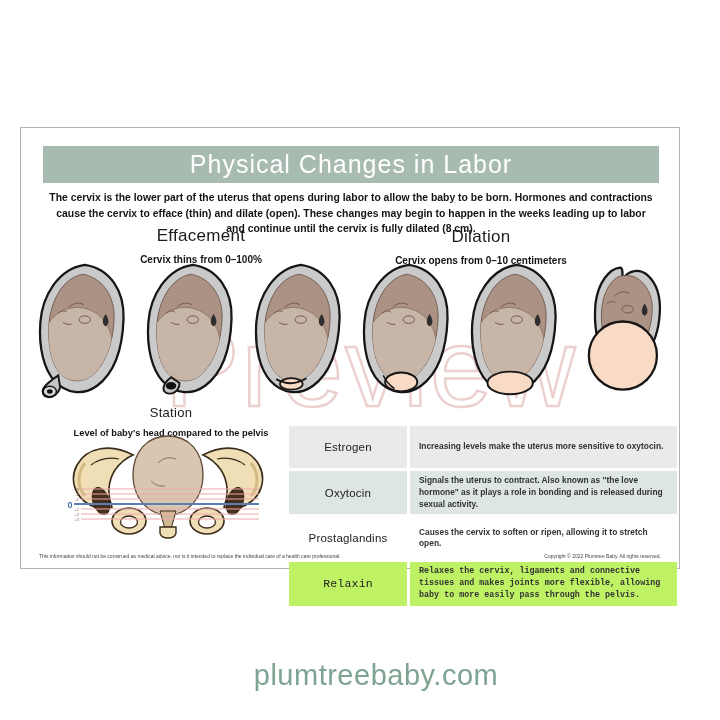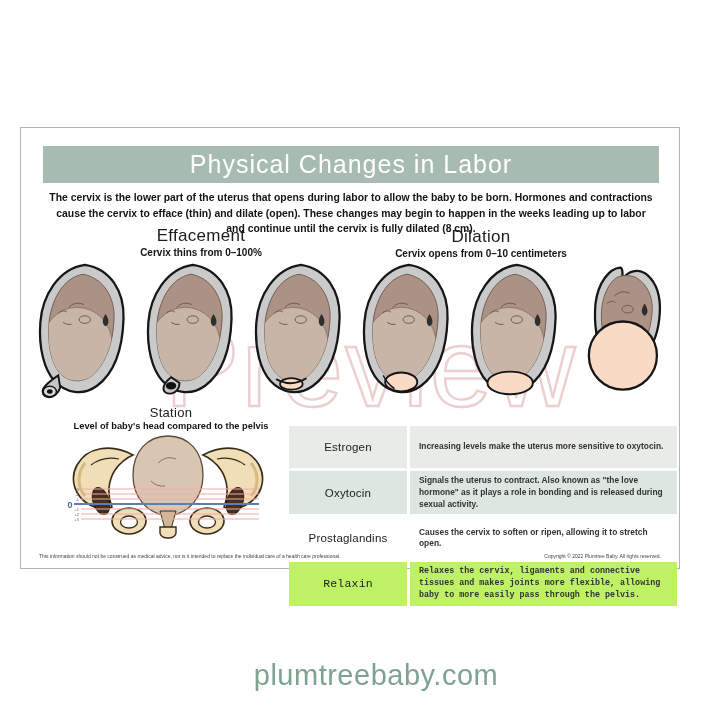--- a/index.html
+++ b/index.html
@@ -13,21 +13,21 @@
 
   .banner { position:absolute; left:22px; top:18px; width:616px; height:37px; z-index:1;
             display:flex; align-items:center; justify-content:center; }
   .banner-title { color:#ffffff; font-size:25px; font-weight:400; letter-spacing:1px; }
 
   .intro { position:absolute; left:28px; top:62px; width:604px; z-index:1;
            font-size:10.4px; font-weight:600; line-height:1.5; text-align:center; color:#141414; }
 
   .col-head { position:absolute; z-index:1; text-align:center; }
   .col-head .h { font-size:17px; color:#1c1c1c; font-weight:500; letter-spacing:0.3px; }
-  .col-head .s { font-size:10px; font-weight:700; color:#141414; margin-top:1px; }
+  .col-head .s { font-size:10px; font-weight:700; color:#141414; margin-top:8px; }
   .head-effacement { left:55px; top:98px; width:250px; }
   .head-dilation  { left:345px; top:99px; width:230px; }
 
   .illos { position:absolute; left:8px; top:127px; width:644px; height:151px; z-index:1;
            display:flex; justify-content:space-between; align-items:flex-start; }
   .illos svg { display:block; }
 
   .head-station { left:25px; top:277px; width:250px; }
   .head-station .h { font-size:13px; }
   .head-station .s { font-size:9.3px; }

